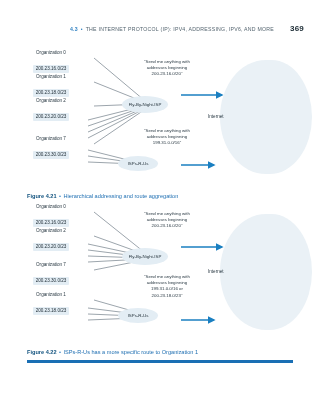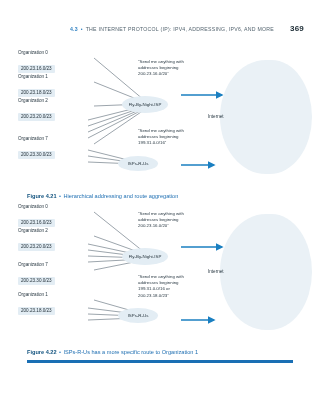--- a/index.html
+++ b/index.html
@@ -13,20 +13,21 @@
     position: relative;
     overflow: hidden;
     font-family: "Liberation Sans", sans-serif;
     color: #23313a;
     -webkit-font-smoothing: antialiased;
   }
 
   .page {
     position: absolute;
     inset: 0;
+    text-align: center;
   }
 
   
   .runhead {
     position: absolute;
     top: 24px;
     left: 70px;
     right: 16px;
     height: 11px;
     display: flex;

